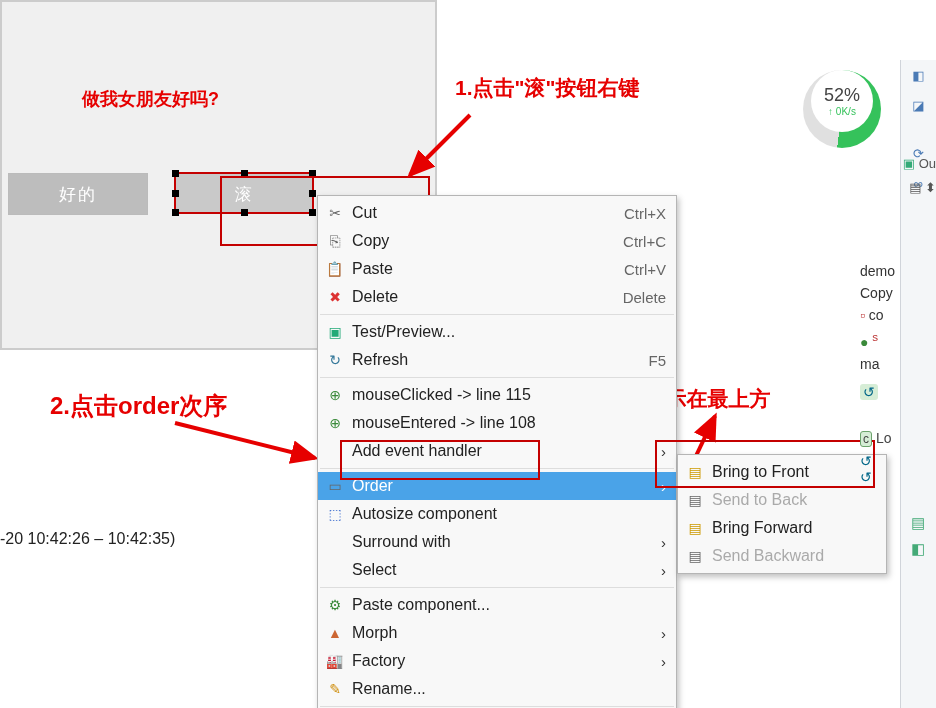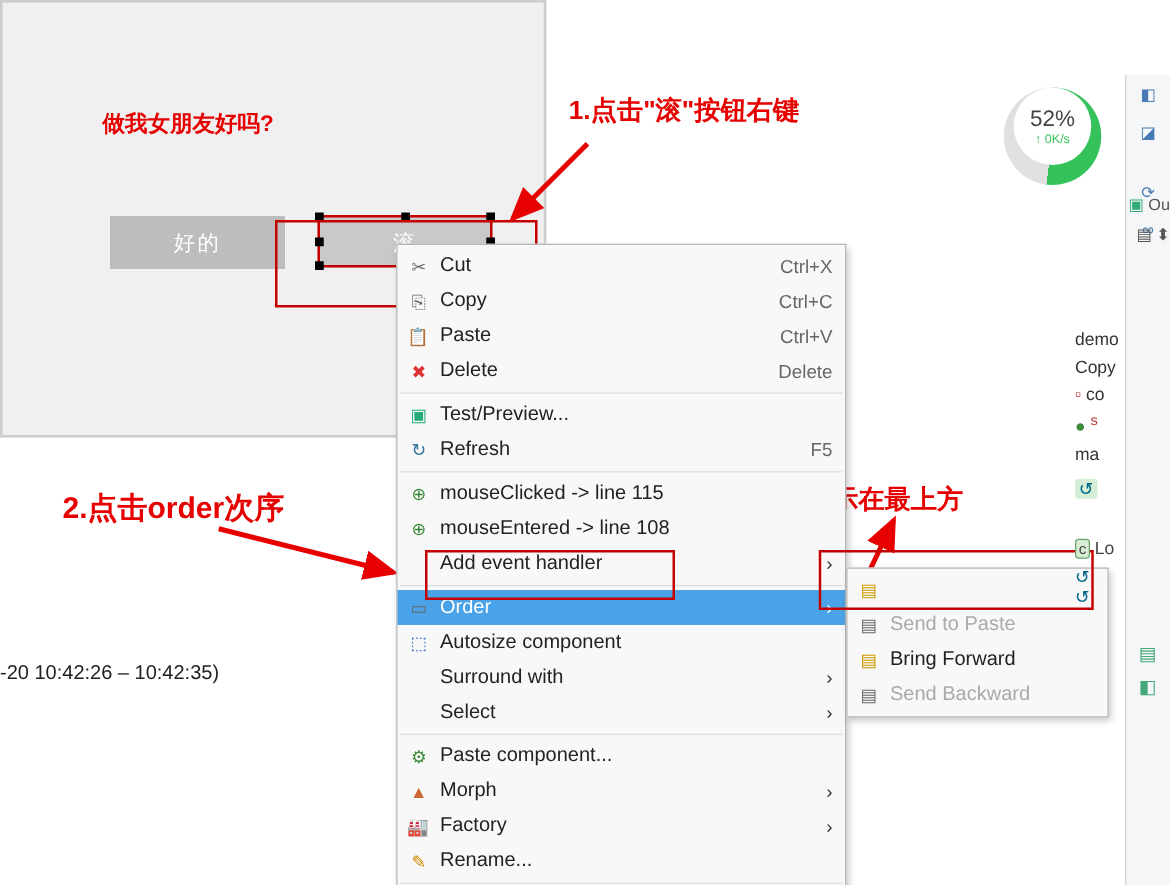--- a/index.html
+++ b/index.html
@@ -1,21 +1,21 @@
 <!DOCTYPE html>
 <html><head>
 <meta charset="utf-8">
 <style>
 *{box-sizing:border-box;margin:0;padding:0;font-family:"Segoe UI",Tahoma,sans-serif}
 body{width:936px;height:708px;background:#fff;position:relative;overflow:hidden;font-size:15px;color:#222}
 .panel{position:absolute;left:0;top:0;width:437px;height:350px;border:2px solid #ccc;background:#f0f0f0}
 .panel-title{position:absolute;left:80px;top:85px;color:#e60000;font-weight:bold;font-size:18px}
 .designer-area{position:absolute;left:6px;top:170px;right:6px;height:80px}
 .btn{display:inline-block;width:140px;height:42px;line-height:42px;text-align:center;color:#fff;background:#bdbdbd;border:1px solid #bbb;font-size:17px;letter-spacing:2px}
-.btn-ok{margin-left:80px}
+.btn-ok{}
 .btn-sel{margin-left:22px;position:relative;border:2px solid #c40000;background:#c9c9c9}
 .handle{position:absolute;width:7px;height:7px;background:#000}
 .hl{left:-4px;top:50%;margin-top:-3px}.hr{right:-4px;top:50%;margin-top:-3px}
 .ht{left:50%;top:-4px;margin-left:-3px}.hb{left:50%;bottom:-4px;margin-left:-3px}
 .h1{left:-4px;top:-4px}.h2{right:-4px;top:-4px}.h3{left:-4px;bottom:-4px}.h4{right:-4px;bottom:-4px}
 .sel-box{position:absolute;left:218px;top:174px;width:210px;height:70px;border:2px solid #c40000}
 .menu{position:absolute;width:360px;background:#f8f8f8;border:1px solid #b5b5b5;box-shadow:2px 3px 6px rgba(0,0,0,.25);padding:3px 0}
 .menu .row{display:flex;align-items:center;height:28px;padding:0 10px 0 4px;cursor:default}
 .menu .row.highlight{background:#4aa3e8;color:#fff}
 .menu .ic{width:26px;display:flex;justify-content:center;font-size:14px;color:#666}
@@ -184,24 +184,25 @@
     </div>
   <hr>
 
 </div>
 
 <div class="order-box" style="left:340px;top:440px;width:200px;height:40px"></div>
 
 <div class="submenu menu" style="left:677px;top:454px;width:210px">
   <div class="row">
       <span class="ic" style="color:#c90">▤</span>
+      <span class="tx">Bring to Front</span>
     </div>
   <div class="row disabled">
       <span class="ic">▤</span>
-      <span class="tx">Send to Paste</span>
+      <span class="tx">Send to Back</span>
     </div>
   <div class="row">
       <span class="ic" style="color:#c90">▤</span>
       <span class="tx">Bring Forward</span>
     </div>
   <div class="row disabled">
       <span class="ic">▤</span>
       <span class="tx">Send Backward</span>
     </div>
 </div>

